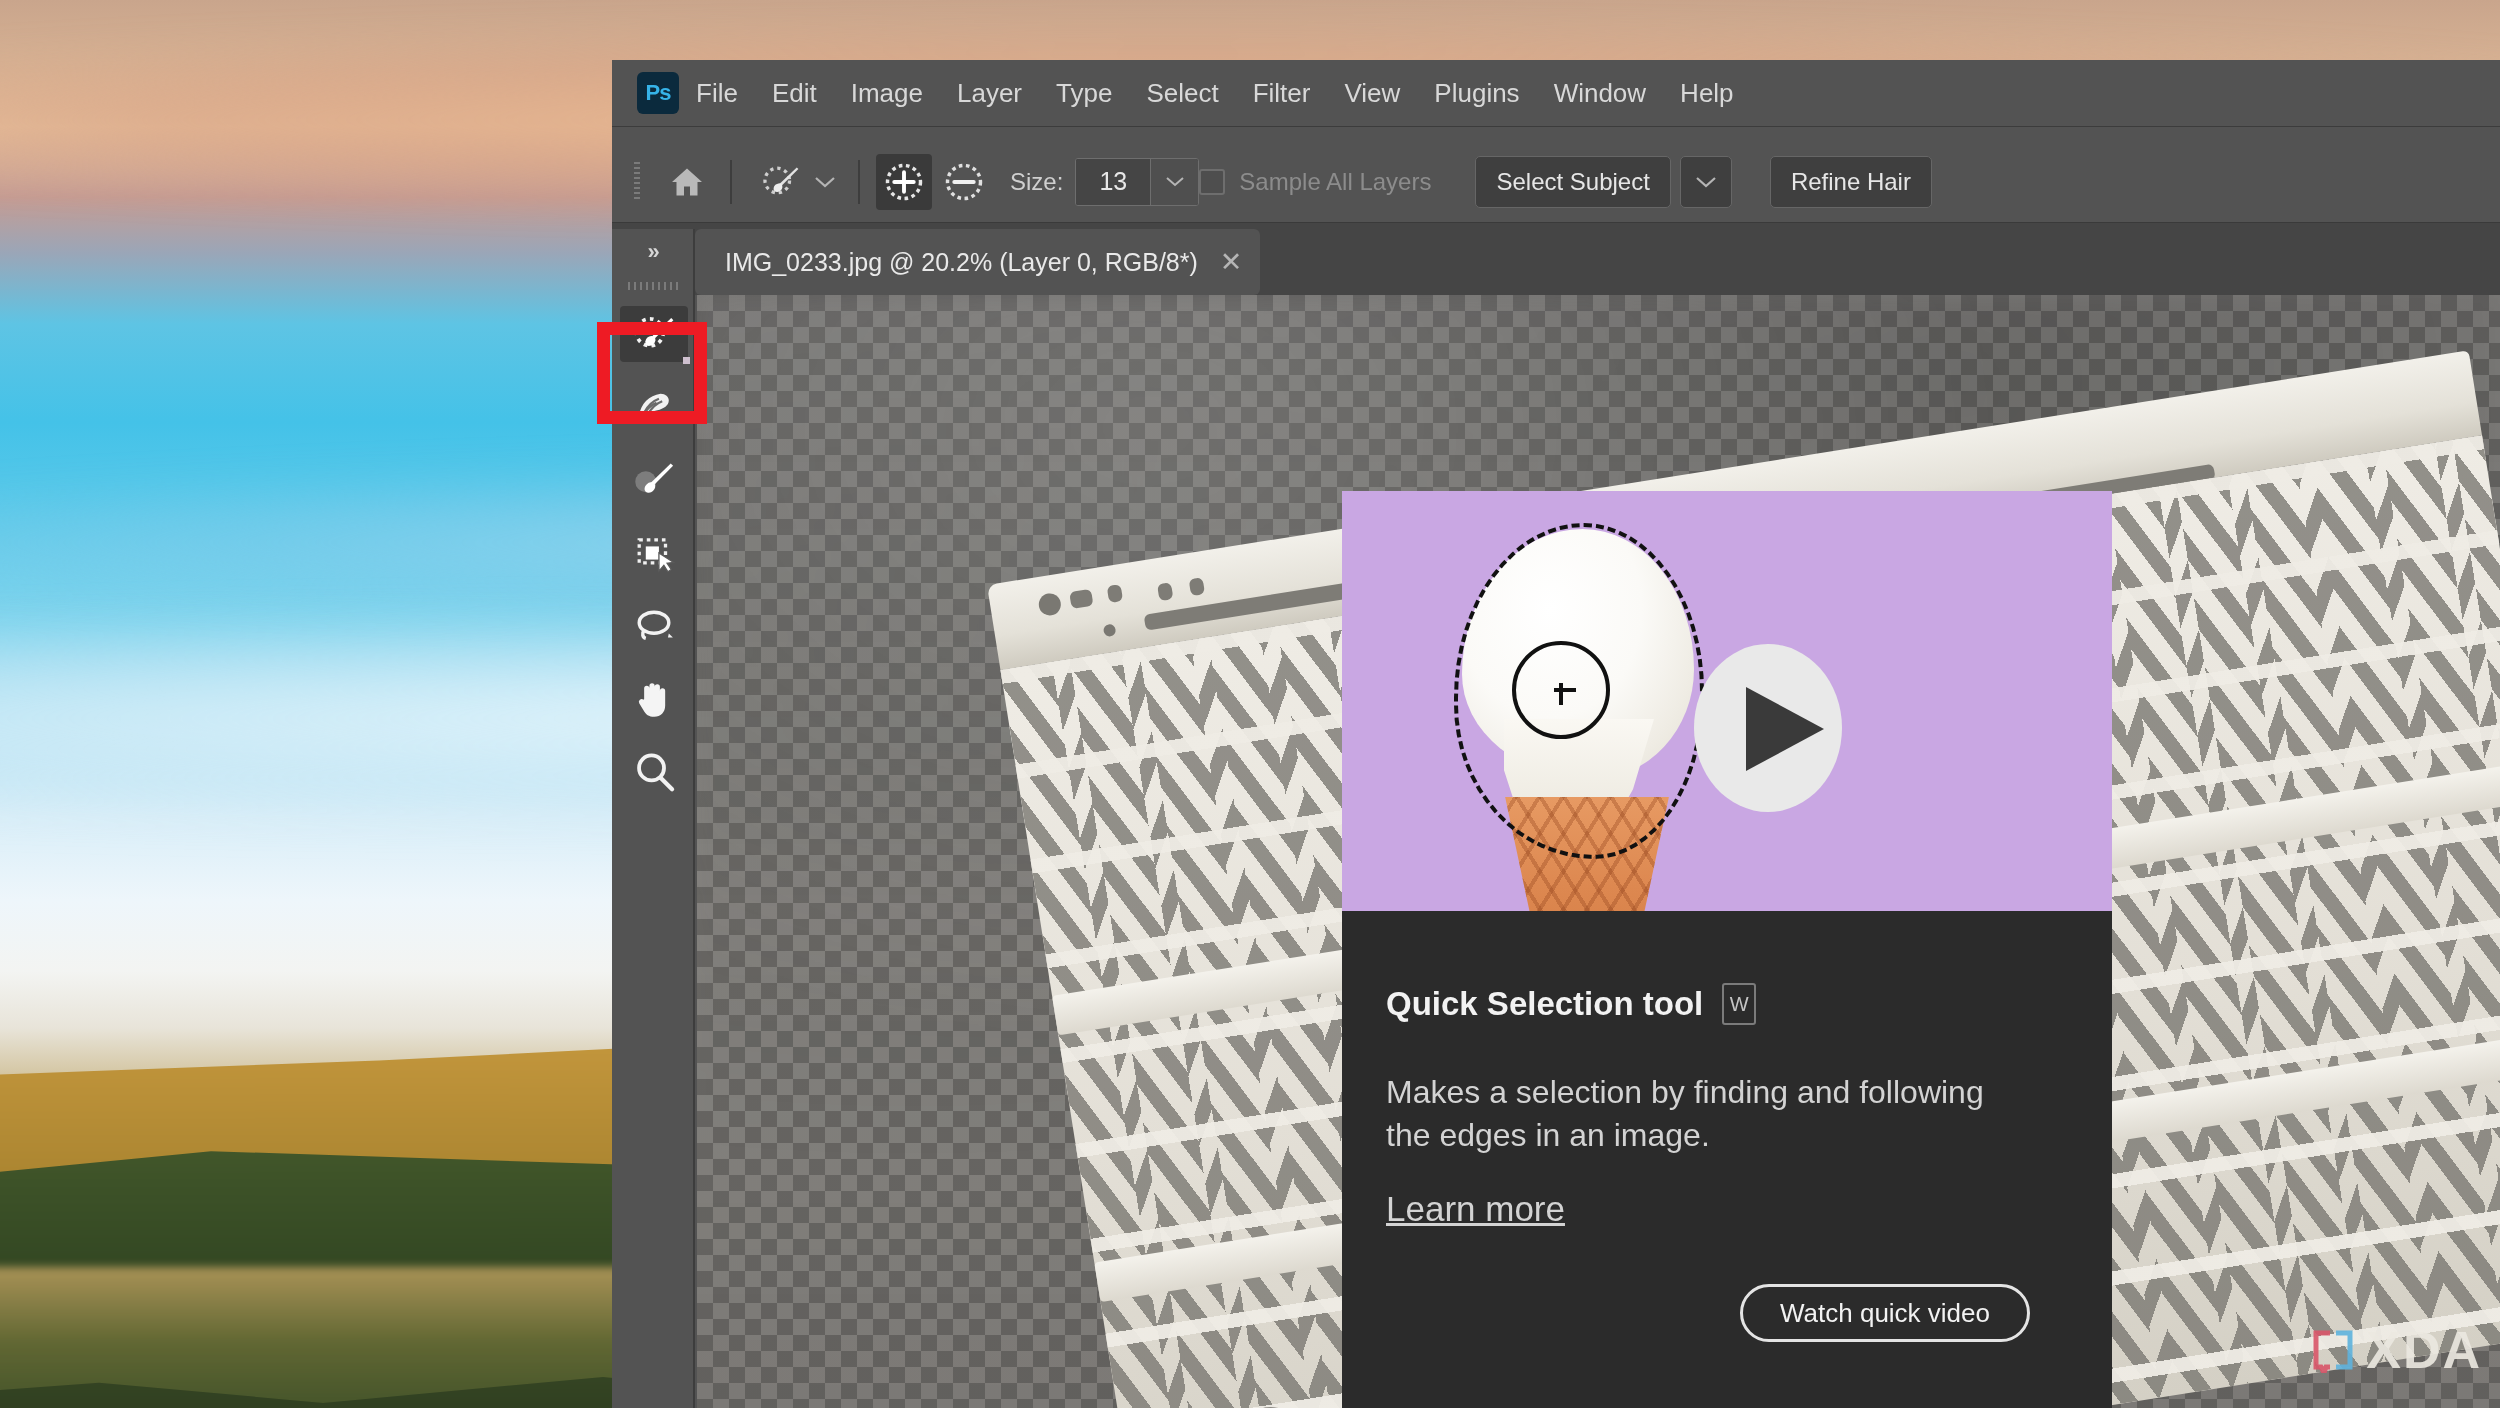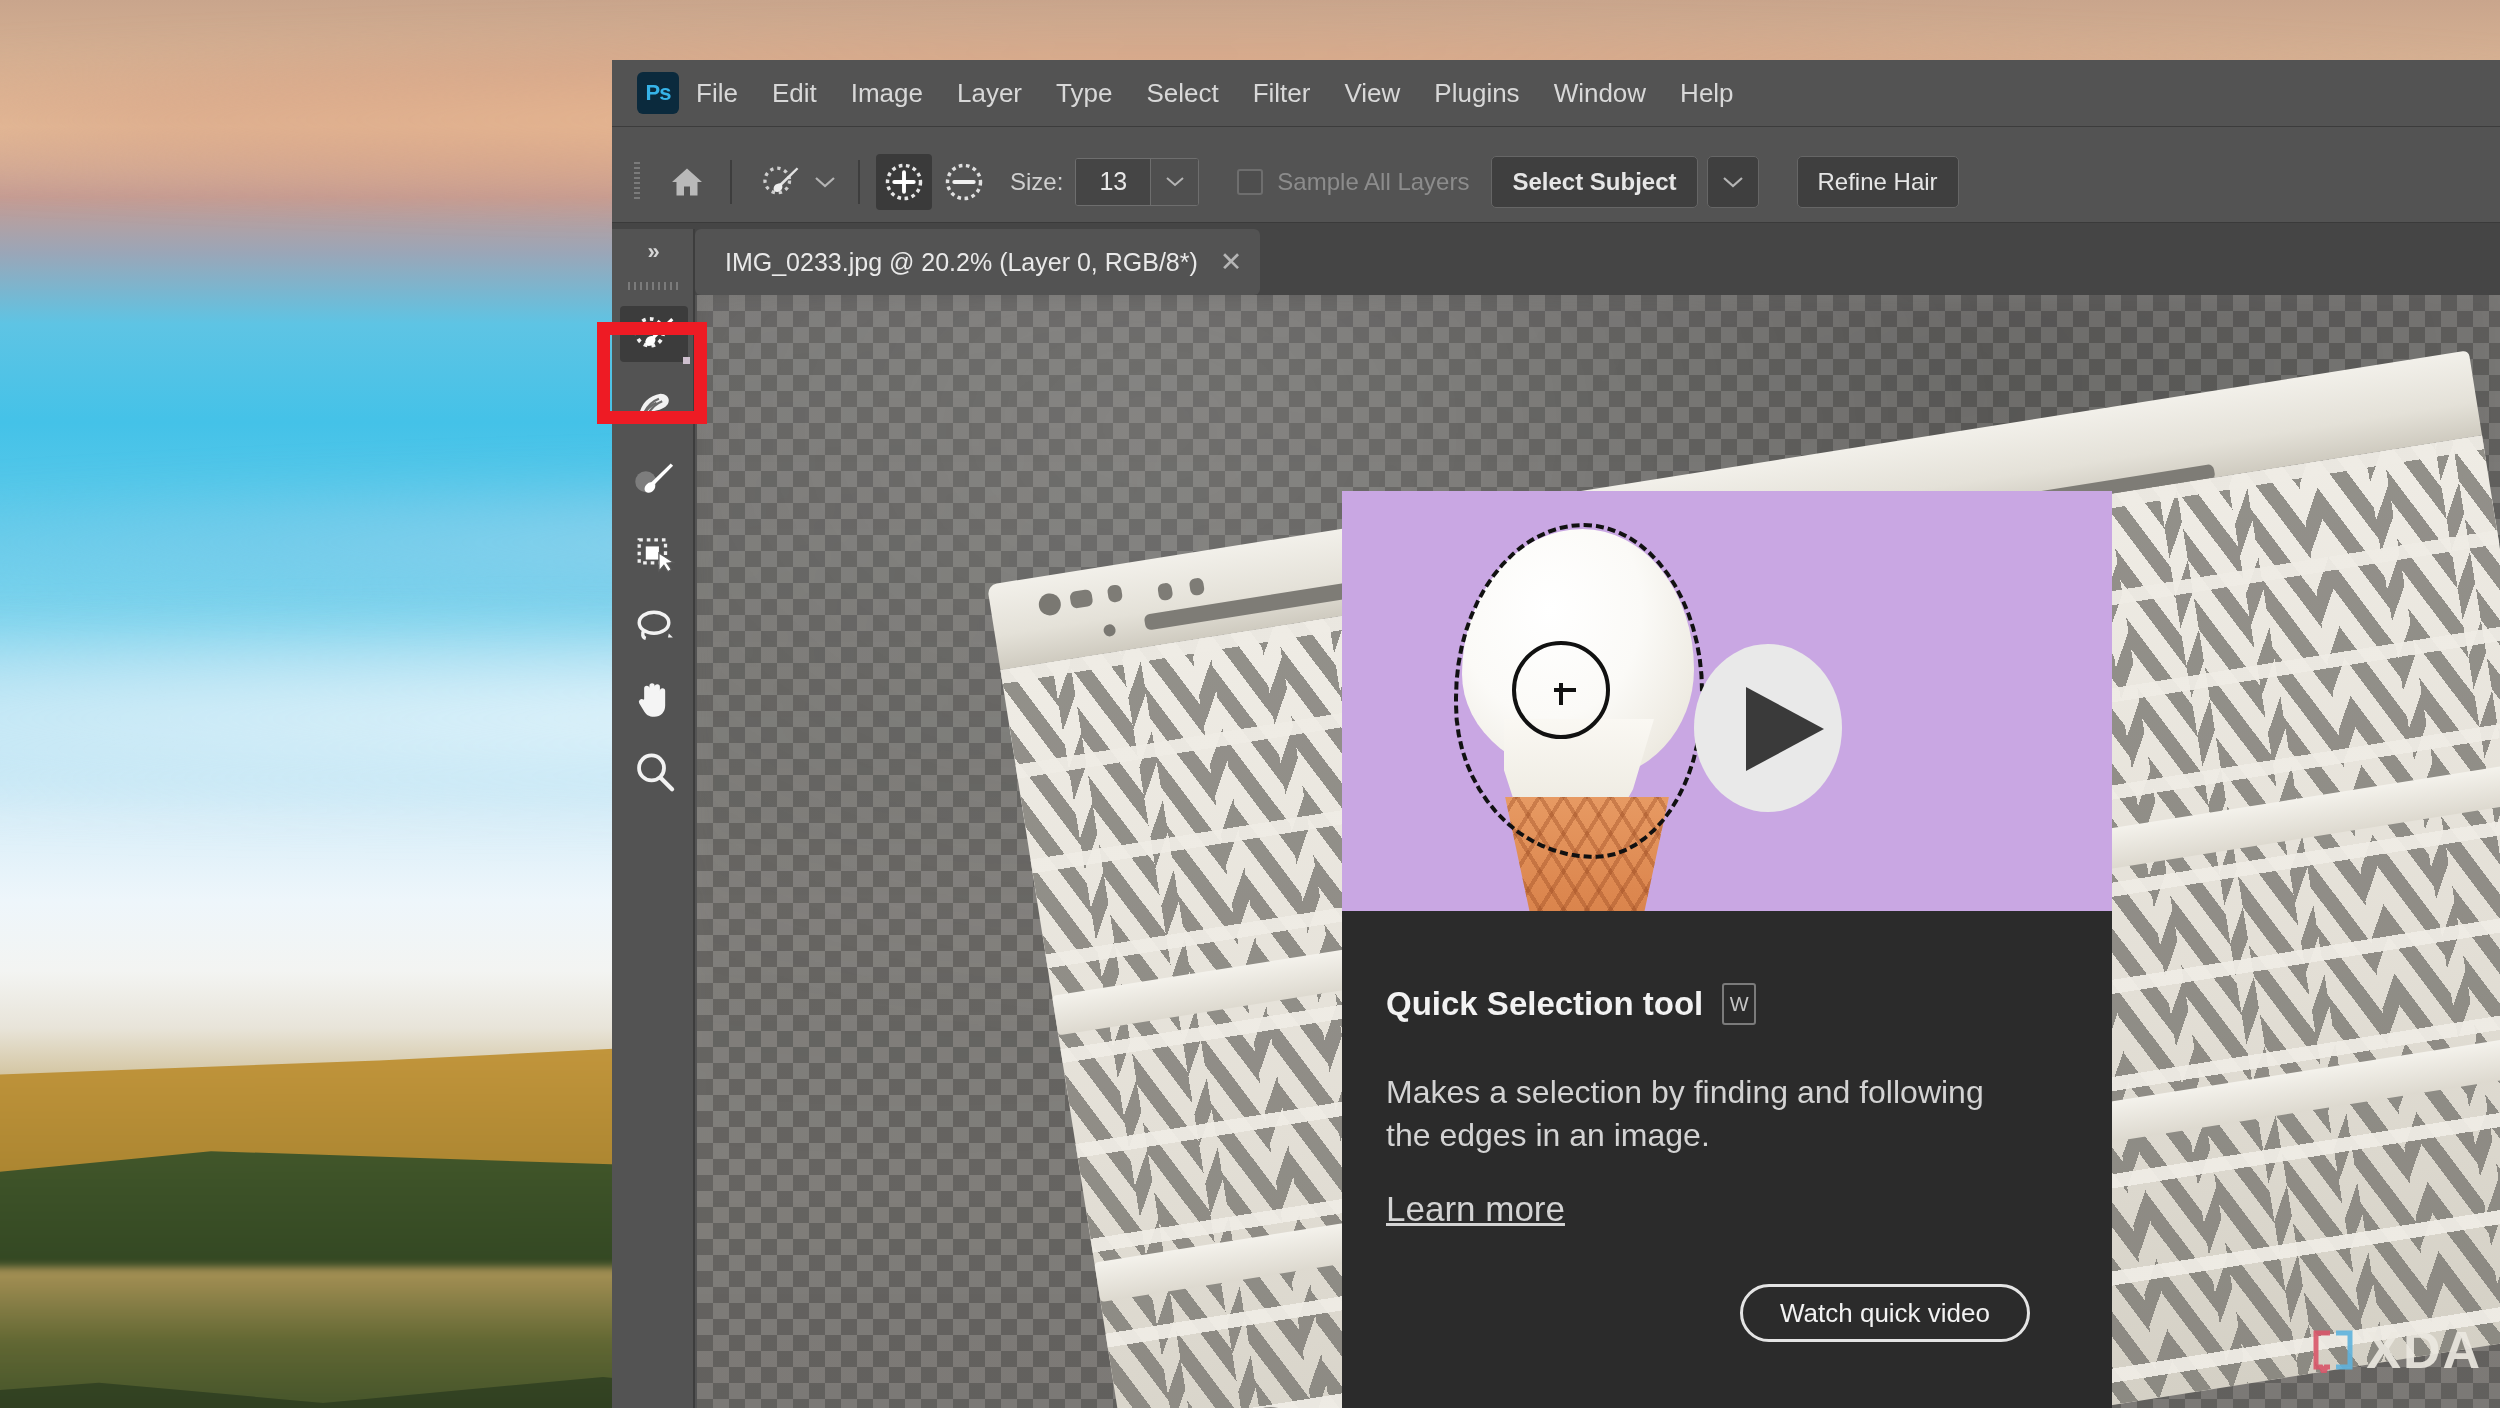--- a/index.html
+++ b/index.html
@@ -152,34 +152,34 @@
   }
   #size-value {
     width: 74px; display: flex; align-items: center; justify-content: center;
     color: #e8e8e8; font-size: 25px; background: #454545;
   }
   #size-dropdown {
     width: 48px; display: flex; align-items: center; justify-content: center;
     border-left: 1px solid #6e6e6e; background: #4f4f4f;
   }
   #sample-layers-group {
-    display: flex; align-items: center; margin-left: 38px; flex: none;
+    display: flex; align-items: center; flex: none;
   }
   .checkbox {
     width: 26px; height: 26px; border: 2px solid #6e6e6e; border-radius: 3px;
     background: #4e4e4e; flex: none;
   }
   #sample-layers-label { color: #8c8c8c; font-size: 24px; margin-left: 14px; white-space: nowrap; }
   .ob-button {
     height: 52px; background: #3f3f3f; border: 1px solid #666;
     border-radius: 5px; color: #e6e6e6; font-size: 24px;
     display: flex; align-items: center; justify-content: center;
     padding: 0 20px; white-space: nowrap; flex: none;
   }
-  #select-subject { margin-left: 22px; font-weight: bold; }
+  #select-subject { margin-left: 44px; }
   #subject-dropdown {
     width: 52px; height: 52px; background: #3f3f3f; border: 1px solid #666;
     border-radius: 5px; margin-left: 9px; display:flex; align-items:center; justify-content:center; flex:none;
   }
   #refine-hair { margin-left: 38px; }
 
   
   #ob-underline {
     position: absolute; left: 0; top: 163px; width: 100%; height: 6px; background: #454545;
   }

